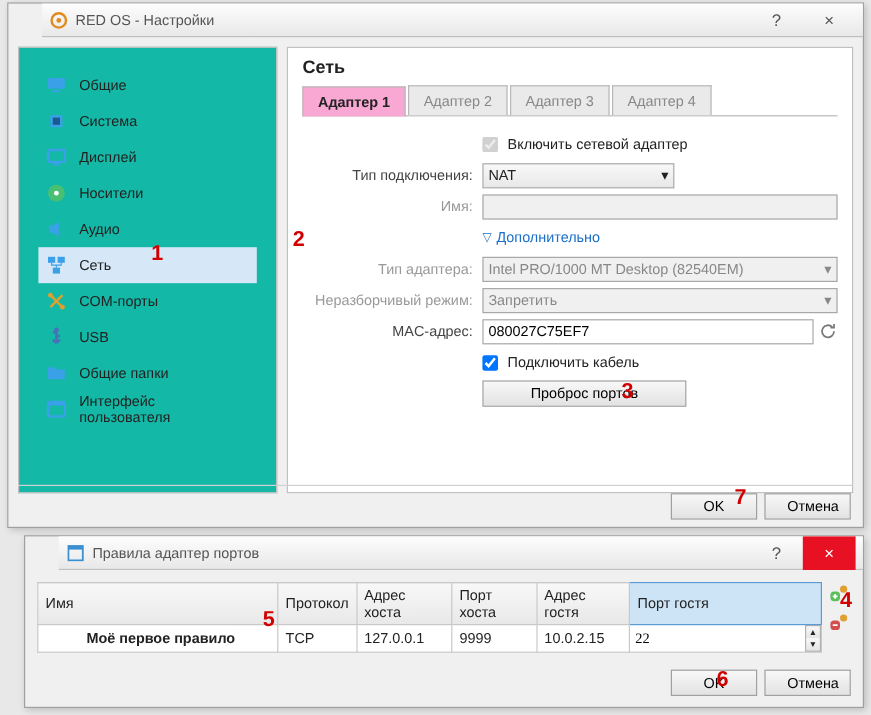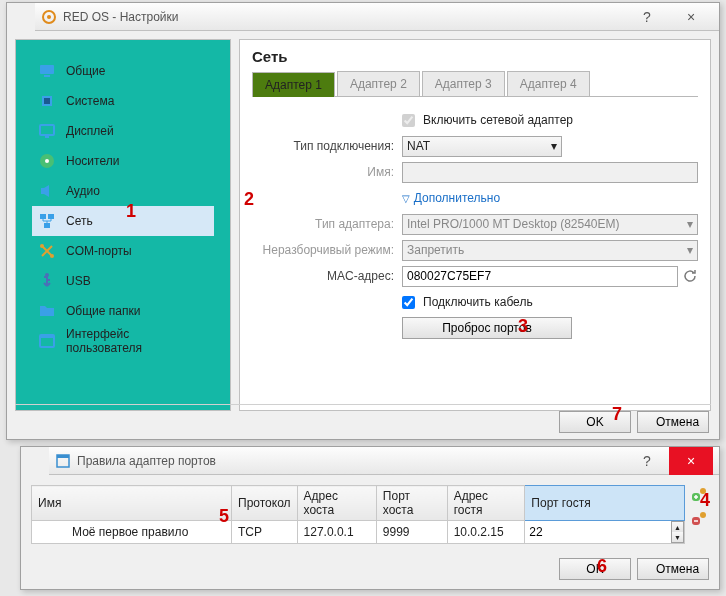--- a/index.html
+++ b/index.html
@@ -13,21 +13,21 @@
 .title-btn.close { background: #e81123; color: #fff; }
 .main-body { display: flex; padding: 8px; gap: 8px; }
 .sidebar { width: 216px; background: #14b8a6; border: 1px solid #c0c0c0; padding: 16px; }
 .side-item { display: flex; align-items: center; height: 30px; padding: 0 6px; gap: 10px; cursor: default; }
 .side-item.sel { background: #d6e8f7; }
 .side-icon { width: 18px; height: 18px; display: inline-flex; align-items: center; justify-content: center; }
 .content { flex: 1; background: #fff; border: 1px solid #c0c0c0; padding: 8px 12px; position: relative; min-height: 372px; }
 .content-title { font-size: 15px; font-weight: 600; margin-bottom: 6px; }
 .tabs { display: flex; border-bottom: 1px solid #b8b8b8; }
 .tab { padding: 5px 12px; border: 1px solid #b8b8b8; border-bottom: none; background: #eaeaea; margin-right: 2px; color: #888; font-size: 12px; cursor: default; }
-.tab.active { background: #4d7c0f; color: #222; position: relative; top: 1px; }
+.tab.active { background: #f9a8d4; color: #222; position: relative; top: 1px; font-weight: bold; }
 .form { padding: 8px 0 0 0; }
 .row { display: flex; align-items: center; margin: 4px 0; min-height: 22px; }
 .lbl { width: 150px; text-align: right; padding-right: 8px; color: #444; }
 .ctrl { flex: 1; display: flex; align-items: center; gap: 4px; }
 .select, .input { height: 21px; border: 1px solid #a8a8a8; background: #fff; padding: 0 4px; font-size: 12px; font-family: inherit; }
 .select { width: 160px; background: linear-gradient(#f8f8f8,#e8e8e8); display:flex; align-items:center; justify-content:space-between; }
 .select.full { flex: 1; }
 .input { flex: 1; }
 .input[disabled] { background: #f0f0f0; color: #888; }
 .check { margin-right: 4px; }
@@ -38,22 +38,22 @@
 .foot { position: absolute; right: 10px; bottom: 6px; display: flex; gap: 6px; }
 .foot .btn { width: 72px; }
 .underline { position: absolute; left: 8px; right: 8px; bottom: 34px; border-top: 1px solid #d0d0d0; }
 .marker { position: absolute; font-weight: 700; font-size: 18px; color: #d00000; pointer-events: none; z-index: 50; }
 .rules-body { padding: 10px; font-size: 12px; }
 .table-wrap { display: flex; gap: 4px; }
 table { border-collapse: collapse; flex: 1; background: #fff; }
 th,td { border: 1px solid #c8c8c8; padding: 3px 6px; text-align: left; font-size: 12px; height: 22px; }
 th { background: linear-gradient(#f8f8f8,#e8e8e8); font-weight: 400; }
 th.sel { background: #cde4f7; border: 1px solid #5a9bd8; }
-td.name { font-weight: 400; padding-left: 40px; }
-.cell-input { border: none; width: 100%; height: 16px; font-size: 12px; font-family: Liberation Sans, sans-serif; outline: none; }
+td.name { font-weight: 700; padding-left: 40px; }
+.cell-input { border: none; width: 100%; height: 16px; font-size: 12px; font-family: Liberation Serif, serif; outline: none; }
 .spinner { display: inline-flex; flex-direction: column; border: 1px solid #a0a0a0; height: 22px; width: 14px; }
 .spin { flex:1; display:flex; align-items:center; justify-content:center; font-size:7px; background:linear-gradient(#f8f8f8,#e4e4e4); }
 .tool-col { display:flex; flex-direction:column; gap:4px; }
 .tool-btn { width:20px; height:20px; display:flex; align-items:center; justify-content:center; }
 .rules-foot { display:flex; justify-content:flex-end; gap:6px; margin-top:14px; }
 .refresh-icon { width:16px; height:16px; }
 </style>
 </head>
 <body>
 

